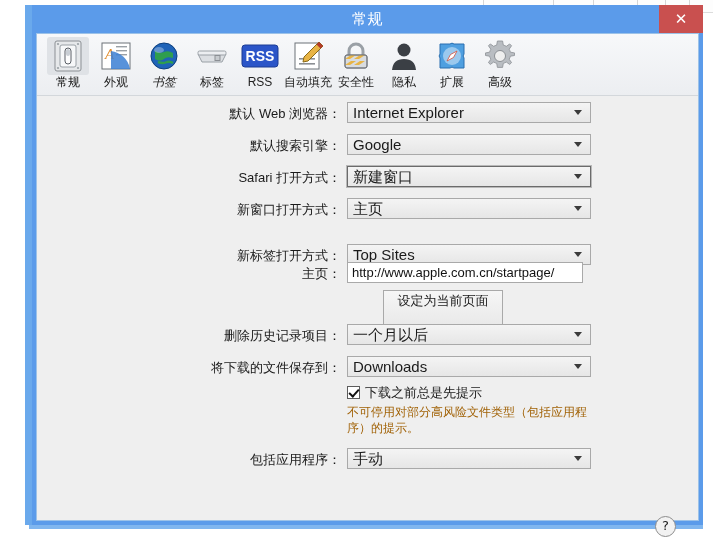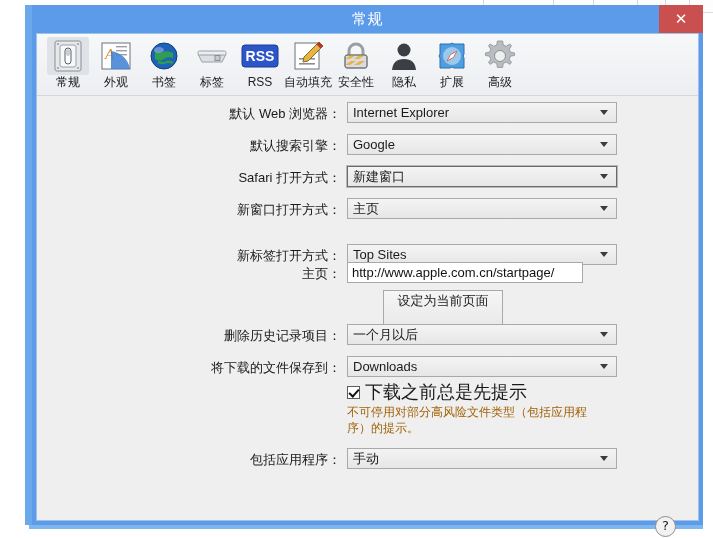--- a/index.html
+++ b/index.html
@@ -153,26 +153,26 @@
     font-size: 13px;
     color: #1a1a1a;
     line-height: 24px;
     white-space: nowrap;
   }
   .ctl { position: absolute; left: 310px; }
 
   
   .sel {
     position: relative;
-    width: 270px;
+    width: 244px;
     height: 21px;
     box-sizing: border-box;
     background: linear-gradient(to bottom, #f4f4f4 0%, #e6e6e6 100%);
     border: 1px solid #a9a9a9;
-    font-size: 13px;
+    font-size: 15px;
     color: #1a1a1a;
     line-height: 19px;
     padding-left: 5px;
     white-space: nowrap;
     overflow: hidden;
     cursor: pointer;
   }
   .sel.focused {
     border-color: #6b6b6b;
     box-shadow: 0 0 0 1px #b8b8b8;
@@ -247,21 +247,21 @@
     position: absolute;
     left: 3px;
     top: 0px;
     width: 4px;
     height: 8px;
     border: solid #111;
     border-width: 0 2px 2px 0;
     transform: rotate(42deg);
   }
   .chk-label {
-    font-size: 18px;
+    font-size: 13px;
     color: #1a1a1a;
     line-height: 17px;
     white-space: nowrap;
   }
   .hint {
     position: absolute;
     left: 310px;
     width: 260px;
     font-size: 12px;
     color: #a16207;
@@ -332,21 +332,21 @@
       <rect x="3" y="4" width="28" height="26" fill="#ffffff" stroke="#6d7279"></rect>
       <text x="6" y="20" font-family="Liberation Serif, serif" font-size="15" fill="#e08a2a" font-style="italic">A</text>
       <rect x="17" y="7" width="11" height="1.4" fill="#9aa0a6"></rect>
       <rect x="17" y="11" width="11" height="1.4" fill="#9aa0a6"></rect>
       <rect x="17" y="15" width="11" height="1.4" fill="#9aa0a6"></rect>
       <path d="M31 30 A22 22 0 0 0 12 12 L12 30 Z" fill="#3b7fd4" opacity="0.85"></path>
     </svg>
           </div>
           <div class="tb-label">外观</div>
         </div>
-        <div class="tb-item" style="left: 100px;">
+        <div class="tb-item" style="left: 100px; font-style: italic;">
           <div class="tb-icon-wrap">
             <svg width="34" height="34" viewBox="0 0 34 34">
       <circle cx="17" cy="17" r="13" fill="#1f63b8"></circle>
       <circle cx="17" cy="17" r="13" fill="none" stroke="#0d3f7d"></circle>
       <path d="M8 12 q5 3 9 1 q4 -2 9 1 l0 5 q-6 -2 -9 1 q-4 3 -9 0 Z" fill="#2f9e4f"></path>
       <path d="M11 23 q5 2 9 0 q3 -1 6 1" fill="none" stroke="#2f9e4f" stroke-width="2.5"></path>
       <ellipse cx="12" cy="11" rx="5" ry="3" fill="#ffffff" opacity="0.32"></ellipse>
     </svg>
           </div>
           <div class="tb-label">书签</div>

